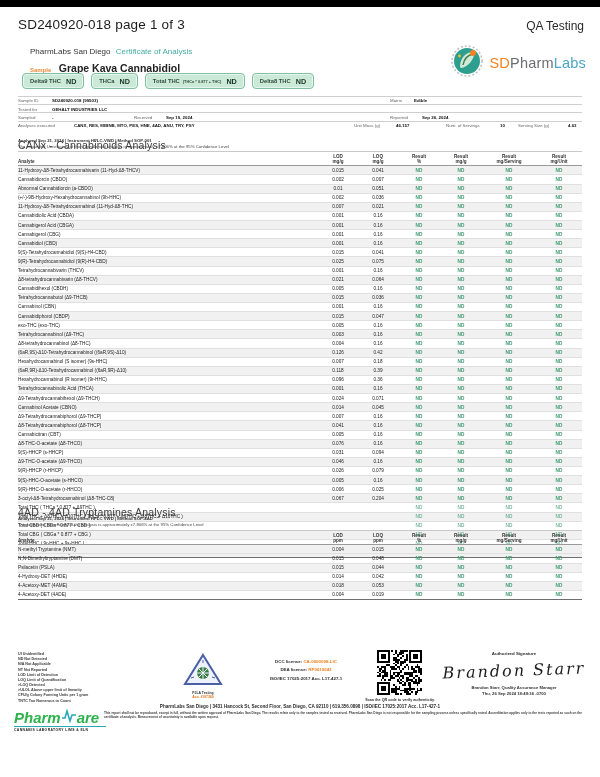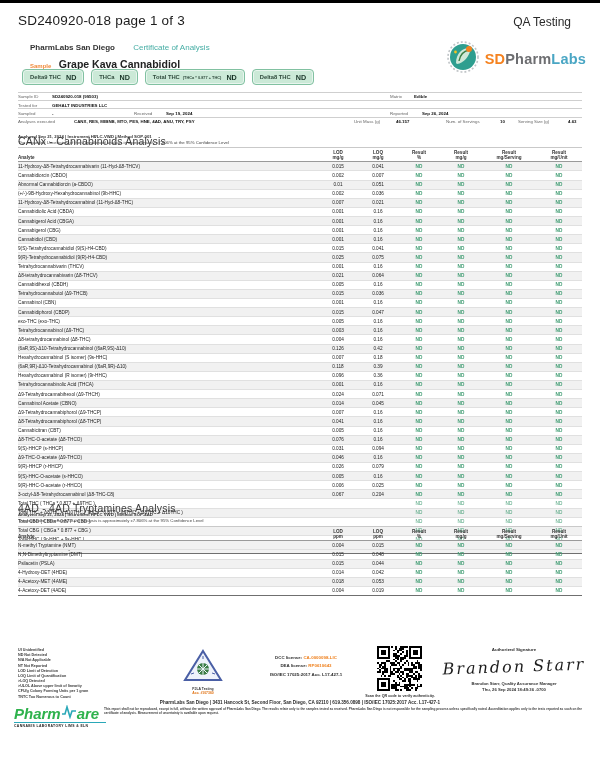--- a/index.html
+++ b/index.html
@@ -1,36 +1,36 @@
 <!DOCTYPE html>
 <html><head>
 <meta charset="utf-8">
 <style>
   html,body{margin:0;padding:0;background:#fff;}
   body{width:600px;height:777px;font-family:"Liberation Sans",sans-serif;color:#222;position:relative;overflow:hidden;}
-  .page{position:absolute;inset:0;background:#fff;border-top:3px solid #000000;}
+  .page{position:absolute;inset:0;background:#fff;border-top:7px solid #000000;}
 
   
   .doc-id{position:absolute;left:18px;top:10px;font-size:13.5px;color:#1c1c1c;font-weight:500;letter-spacing:.2px;}
-  .qa{position:absolute;right:29px;top:12px;font-size:12px;color:#2a2a2a;margin-left:11px;}
+  .qa{position:absolute;right:16px;top:12px;font-size:12px;color:#2a2a2a;margin-left:11px;}
   .lab-line{position:absolute;left:30px;top:40px;font-size:8px;}
-  .lab-name{font-weight:bold;color:#333;margin-top:14px;}
-  .coa{color:#45ada4;margin-left:16px;}
+  .lab-name{font-weight:normal;color:#333;margin-top:14px;}
+  .coa{color:#45ada4;margin-left:3px;}
   .sample-line{position:absolute;left:30px;top:51px;}
   .sample-tag{font-size:6px;color:#f08a3c;font-weight:bold;margin-right:3px;}
   .sample-name{font-size:10.5px;font-weight:bold;color:#222;}
   .badges{position:absolute;left:22px;top:66px;display:flex;gap:7px;align-items:center;}
   .badge{display:inline-flex;align-items:center;gap:3px;background:#cbe9d7;border:1px solid #81c1a1;border-radius:4px;padding:2.5px 7px;box-shadow:0 0 0 1px #e8f5ee inset;}
   .b-label{font-size:5.8px;font-weight:bold;color:#2f4a3c;}
   .b-sub{font-size:3.9px;font-weight:bold;color:#2f4a3c;}
   .b-val{font-size:7.2px;font-weight:bold;color:#173326;margin-left:2px;}
 
   
   .logo{position:absolute;right:14px;top:36px;display:flex;align-items:center;}
-  .logo-text{font-size:14.5px;font-weight:bold;letter-spacing:.2px;margin-left:4px;}
+  .logo-text{font-size:14.5px;font-weight:normal;letter-spacing:.2px;margin-left:4px;}
   .logo-sd{color:#f5821f;}
   .logo-pharm{color:#6d6e71;}
   .logo-labs{color:#4aa6c4;}
 
   
   .meta{position:absolute;left:18px;right:18px;top:89px;font-size:4.4px;}
   .meta-row{position:relative;height:7.2px;border-top:0.7px solid #cfcfcf;}
   .meta-row span{position:absolute;top:1.4px;white-space:nowrap;}
   .m-label{color:#666;}
   .m-val{color:#111;font-weight:bold;}

